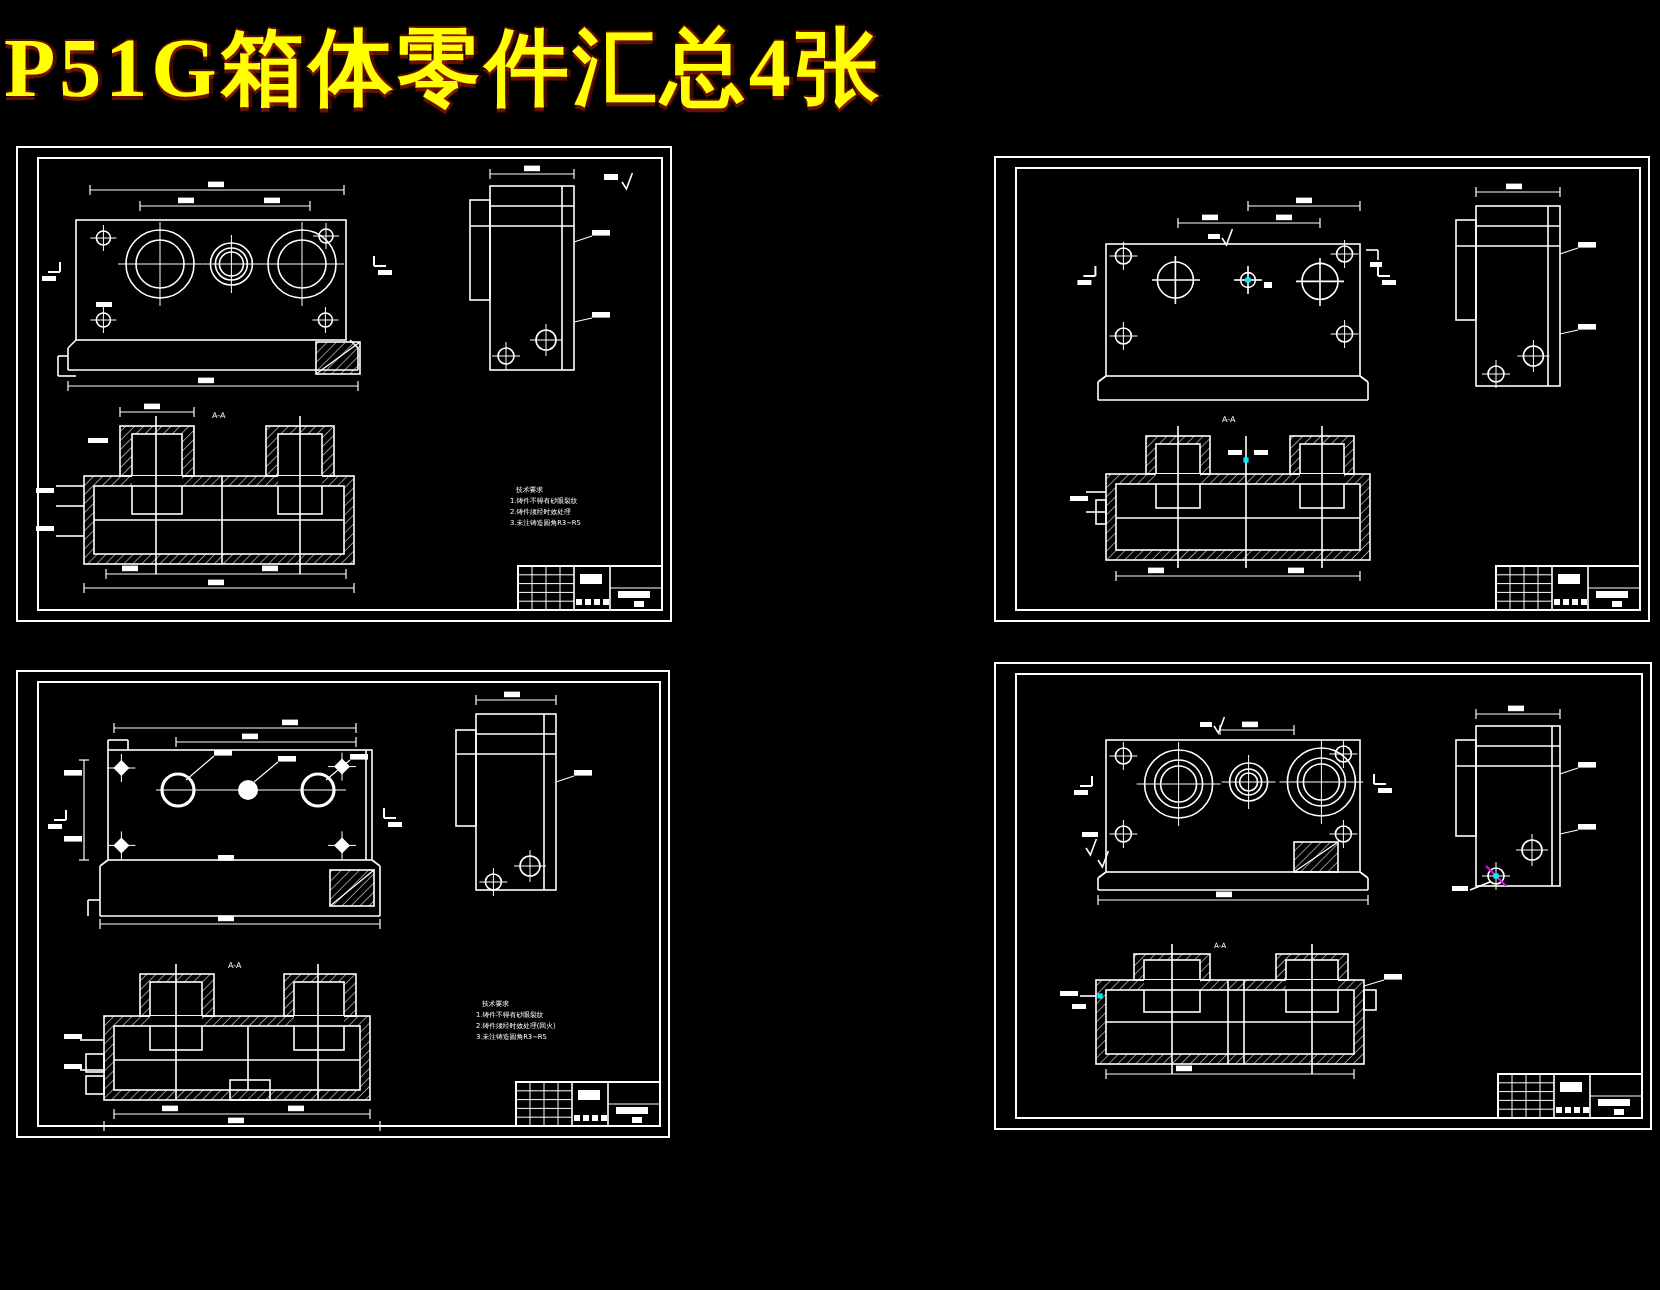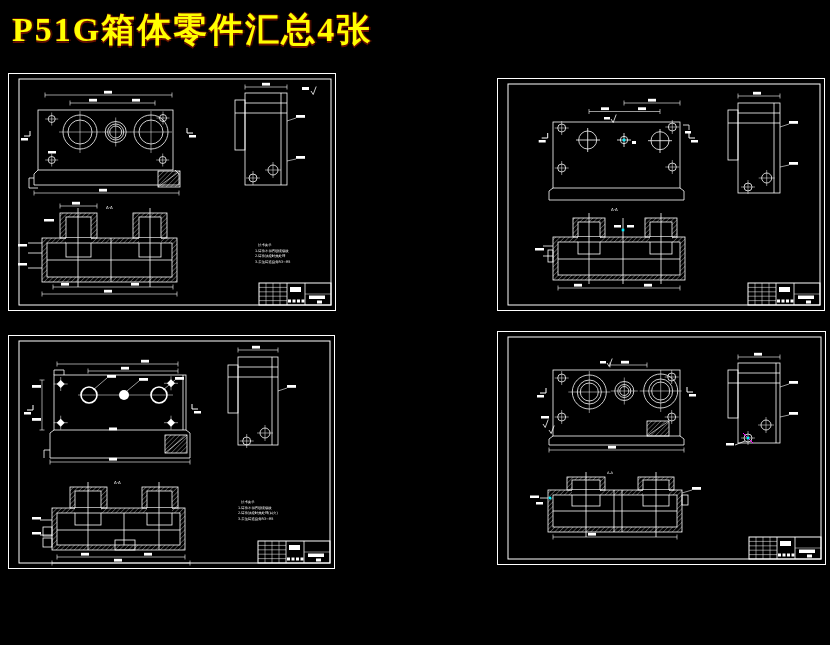--- a/index.html
+++ b/index.html
@@ -1,20 +1,20 @@
 <!DOCTYPE html>
 <html><head>
 <meta charset="utf-8">
 <style>
   html,body{margin:0;padding:0;background:#000;}
   .stage{position:relative;width:830px;height:645px;background:#000;overflow:hidden;
          font-family:"DejaVu Sans",sans-serif;}
-  .page-title{position:absolute;left:12px;top:10px;
+  .page-title{position:absolute;left:2px;top:10px;
     font-family:"Liberation Serif","DejaVu Serif",serif;
-    font-size:34px;font-weight:700;letter-spacing:2px;line-height:1.2;
+    font-size:42px;font-weight:700;letter-spacing:2px;line-height:1.2;
     color:#ffff00;
     text-shadow:0 2px 0 rgba(190,30,0,.55),0 -1px 0 rgba(190,30,0,.45),2px 0 0 rgba(190,30,0,.35);}
   svg.sheet{position:absolute;display:block;}
 </style>
 </head>
 <body>
 
 <div class="stage">
   <div class="page-title">P51G箱体零件汇总4张</div>
   <svg class="sheet" id="sheet-1" width="328" height="238" viewBox="0 0 328 238" style="left: 8px; top: 73px;">

